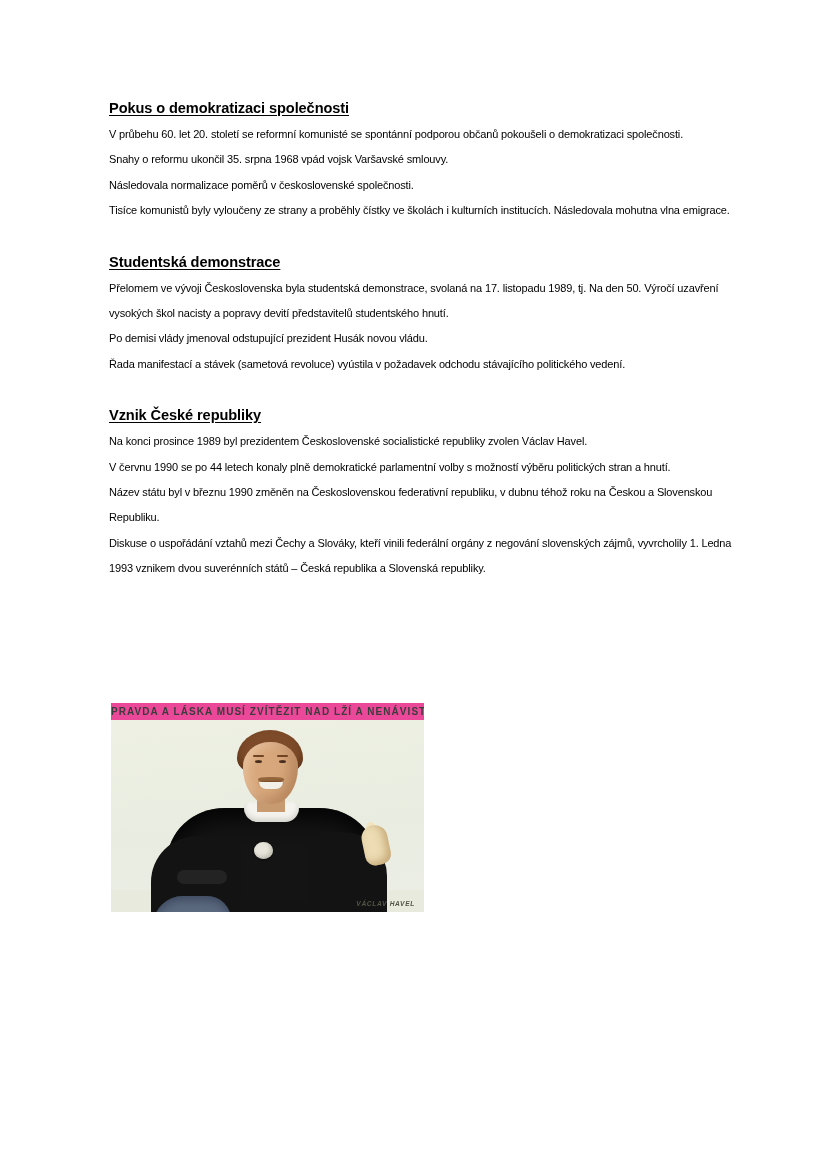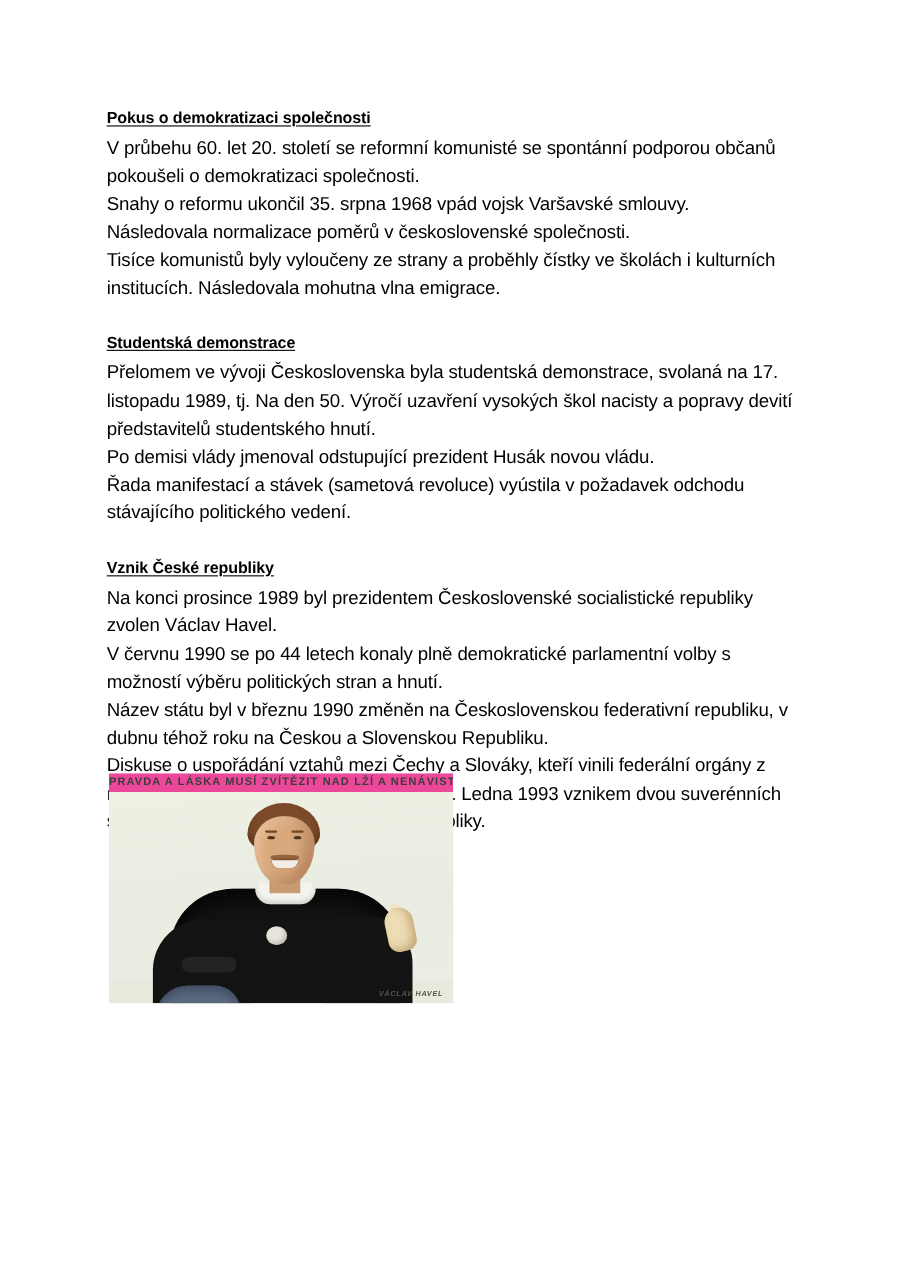--- a/index.html
+++ b/index.html
@@ -11,21 +11,21 @@
     width: 828px;
     height: 1171px;
     font-family: "Liberation Sans", sans-serif;
     color: #000000;
     position: relative;
     overflow: hidden;
   }
 
   .page {
     position: absolute;
-    left: 0; top: 0;
+    left: 12px; top: 0;
     width: 687px;
     height: 1171px;
     background: #ffffff;
   }
 
   .content {
     position: absolute;
     left: 97px;
     top: 96px;
     width: 638px;
@@ -39,21 +39,21 @@
     font-weight: bold;
     text-decoration: underline;
     text-underline-offset: 2px;
     letter-spacing: -0.1px;
     line-height: 25px;
     margin: 0 0 1px 0;
     white-space: nowrap;
   }
 
   .para {
-    font-size: 17px;
+    font-size: 11px;
     font-weight: normal;
     line-height: 25.4px;
     letter-spacing: -0.15px;
     margin: 0;
     text-align: left;
   }
 
   
   .photo {
     position: absolute;

